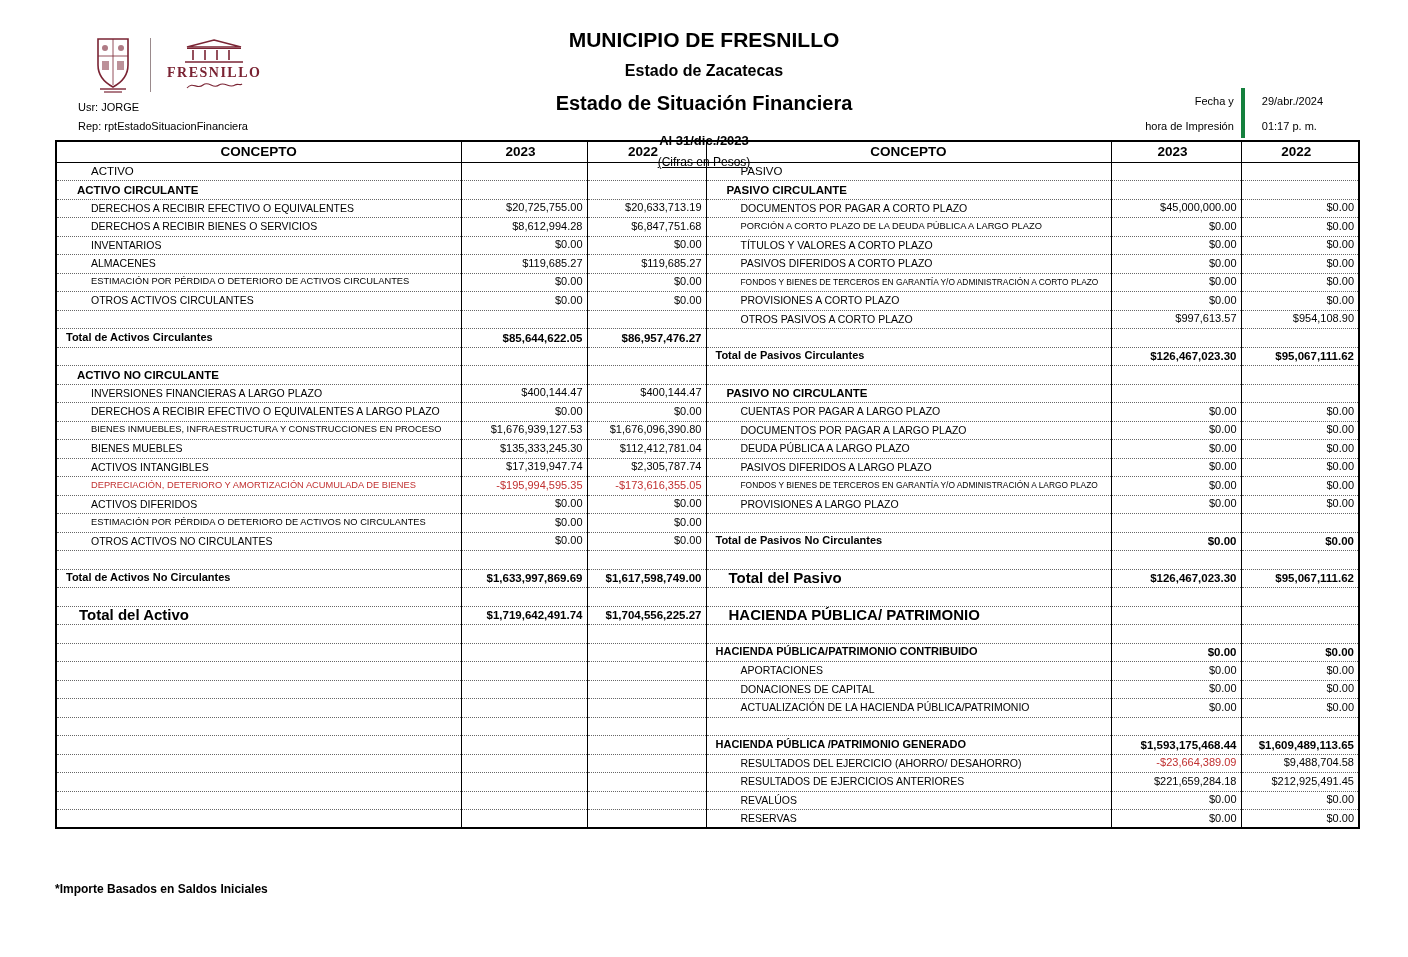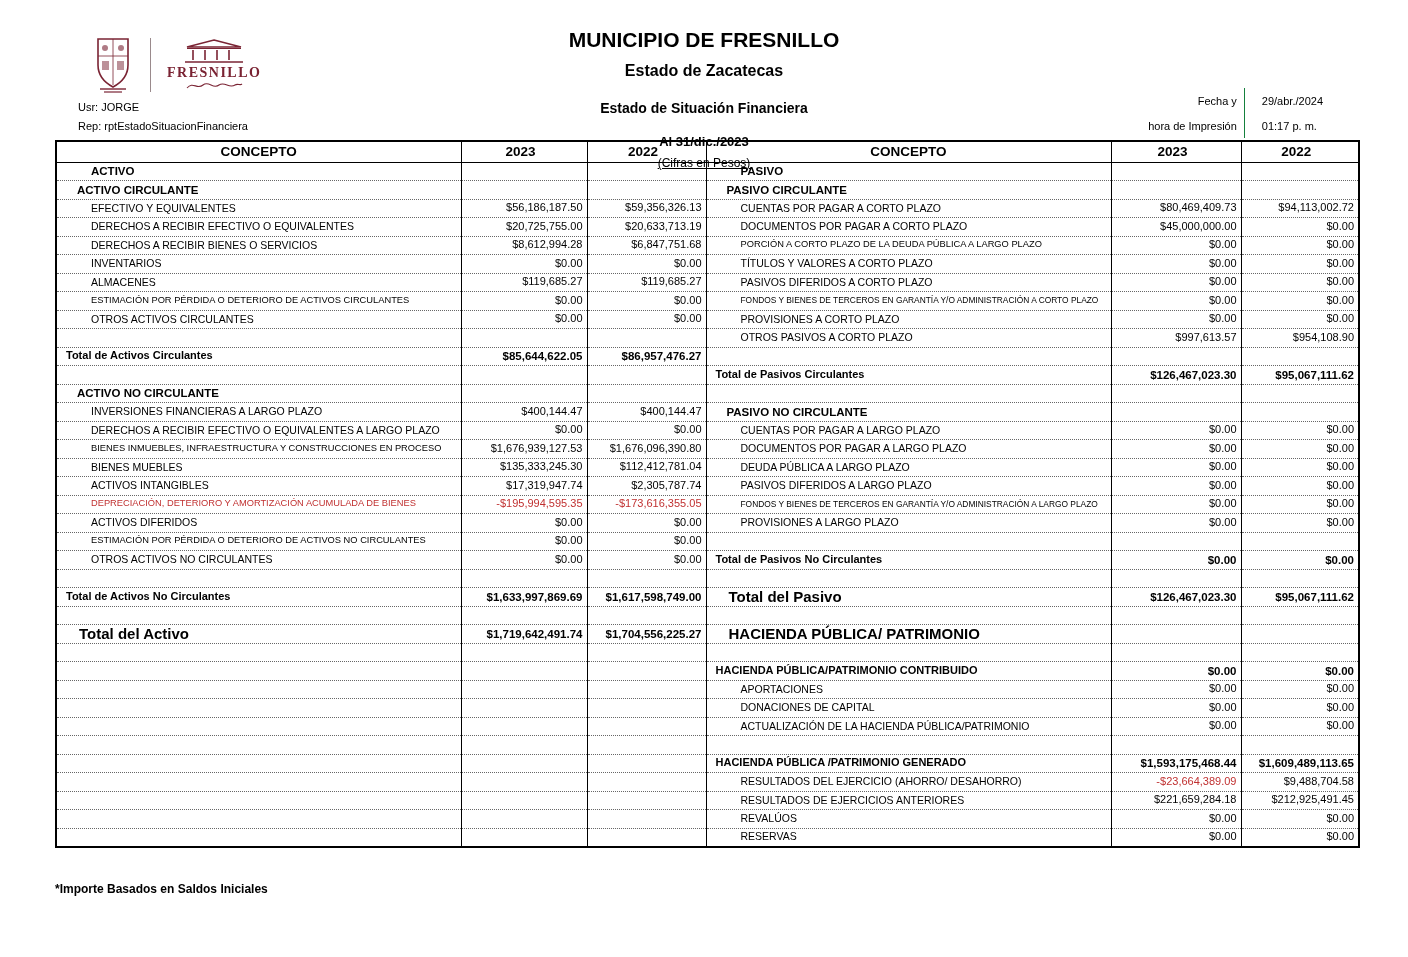--- a/index.html
+++ b/index.html
@@ -11,49 +11,49 @@
 
   
   .logo-wrap { position:absolute; left:92px; top:34px; display:flex; align-items:center; gap:16px; height:62px; }
   .logo-divider { width:1px; height:54px; background:#9a8a8c; }
   .logo-right { display:flex; flex-direction:column; align-items:center; }
   .logo-name { font-family:"Liberation Serif", serif; font-weight:bold; font-size:14px; letter-spacing:1.5px; color:#7a2333; line-height:1; margin-top:1px; }
 
   .title-block { position:absolute; left:0; right:0; top:28px; text-align:center; }
   .title-main { font-size:21px; font-weight:bold; }
   .title-sub1 { font-size:16px; font-weight:bold; margin-top:10px; }
-  .title-sub2 { font-size:14px; font-weight:bold; margin-top:20px; }
+  .title-sub2 { font-size:20px; font-weight:bold; margin-top:12px; }
   .title-sub3 { font-size:13px; font-weight:bold; margin-top:18px; }
   .title-sub4 { font-size:12px; margin-top:7px;text-decoration:underline; }
 
   .meta-left { position:absolute; left:78px; top:98px; font-size:11px; line-height:19px; }
   .meta-right { position:absolute; right:85px; top:88px; font-size:11px; }
   .meta-row { display:flex; align-items:center; height:25px; }
   .meta-label { width:125px; text-align:right; padding-right:7px; }
-  .meta-value { border-left:1px solid #15803d; padding-left:17px; min-width:78px; height:100%; display:flex; align-items:center; }
+  .meta-value { border-left:4px solid #15803d; padding-left:17px; min-width:78px; height:100%; display:flex; align-items:center; }
 
   
   table.balance {
     position:absolute; left:55px; top:140px; width:1303px;
     border-collapse:collapse; table-layout:fixed;
     border:2px solid #000;
   }
   table.balance th {
     border:1.5px solid #000; font-size:13.5px; font-weight:bold;
     height:21px; text-align:center; white-space:nowrap;
   }
   th.th-year { text-align:right; padding-right:7px; }
   table.balance td {
     border-right:1px solid #000; border-bottom:1px dotted #666;
     height:18.5px; white-space:nowrap; overflow:hidden; vertical-align:middle;
     line-height:1.05;
   }
   td.lbl { text-align:left; font-size:10.5px; padding-left:34px; }
   td.lbl.section { font-weight:bold; font-size:11.5px; padding-left:20px; }
-  td.lbl.root    { font-weight:bold; font-size:11.5px; }
+  td.lbl.root    { font-weight:normal; font-size:11.5px; }
   td.lbl.total   { font-weight:bold; font-size:11px;   padding-left:9px; }
   td.lbl.big     { font-weight:bold; font-size:15px;   padding-left:22px; }
   td.lbl.sm { font-size:9.3px; }
   td.lbl.xs { font-size:8.4px; }
   td.val { text-align:right; font-size:11px; padding-right:4px; }
   td.val.total, td.val.big { font-weight:bold; font-size:11.5px; }
   .neg { color:#c03030; }
 
   .footer-note { position:absolute; left:55px; top:882px; font-size:12px; font-weight:bold; }
 </style>
@@ -146,28 +146,20 @@
         </tr>
         <tr>
           <td class="lbl section">ACTIVO CIRCULANTE</td>
           <td class="val section"></td>
           <td class="val section"></td>
           <td class="lbl section">PASIVO CIRCULANTE</td>
           <td class="val section"></td>
           <td class="val section"></td>
         </tr>
         <tr>
-          <td class="lbl detail">EFECTIVO Y EQUIVALENTES</td>
-          <td class="val detail">$56,186,187.50</td>
-          <td class="val detail">$59,356,326.13</td>
-          <td class="lbl detail">CUENTAS POR PAGAR A CORTO PLAZO</td>
-          <td class="val detail">$80,469,409.73</td>
-          <td class="val detail">$94,113,002.72</td>
-        </tr>
-        <tr>
           <td class="lbl detail">DERECHOS A RECIBIR EFECTIVO O EQUIVALENTES</td>
           <td class="val detail">$20,725,755.00</td>
           <td class="val detail">$20,633,713.19</td>
           <td class="lbl detail">DOCUMENTOS POR PAGAR A CORTO PLAZO</td>
           <td class="val detail">$45,000,000.00</td>
           <td class="val detail">$0.00</td>
         </tr>
         <tr>
           <td class="lbl detail">DERECHOS A RECIBIR BIENES O SERVICIOS</td>
           <td class="val detail">$8,612,994.28</td>

